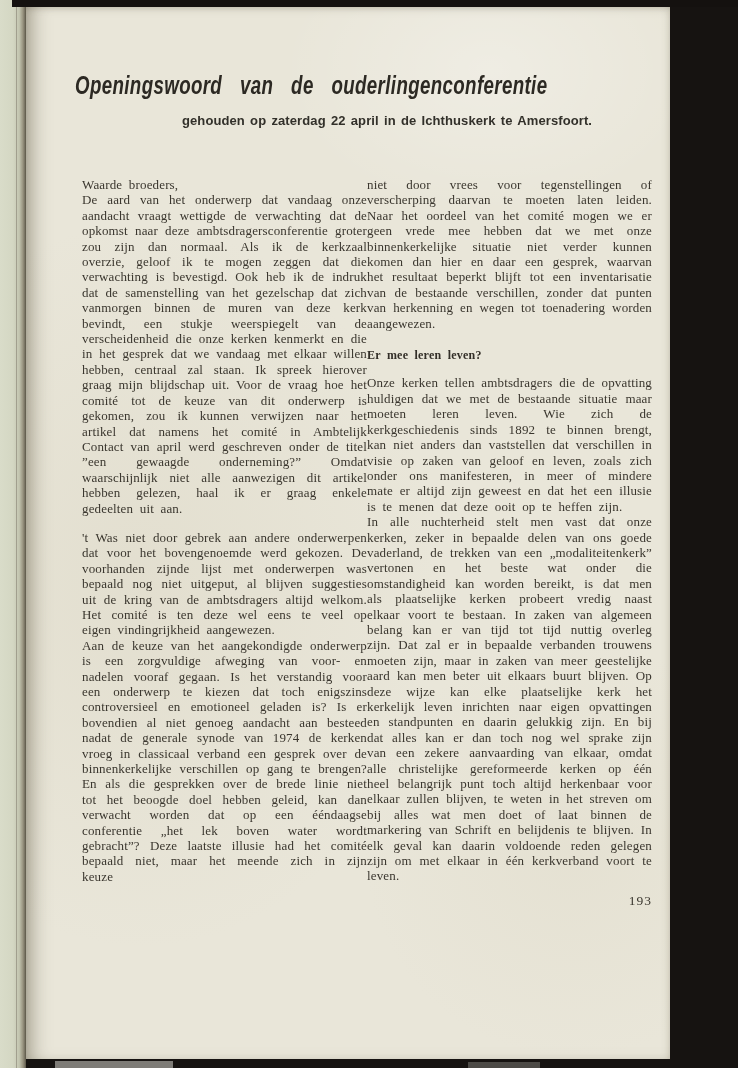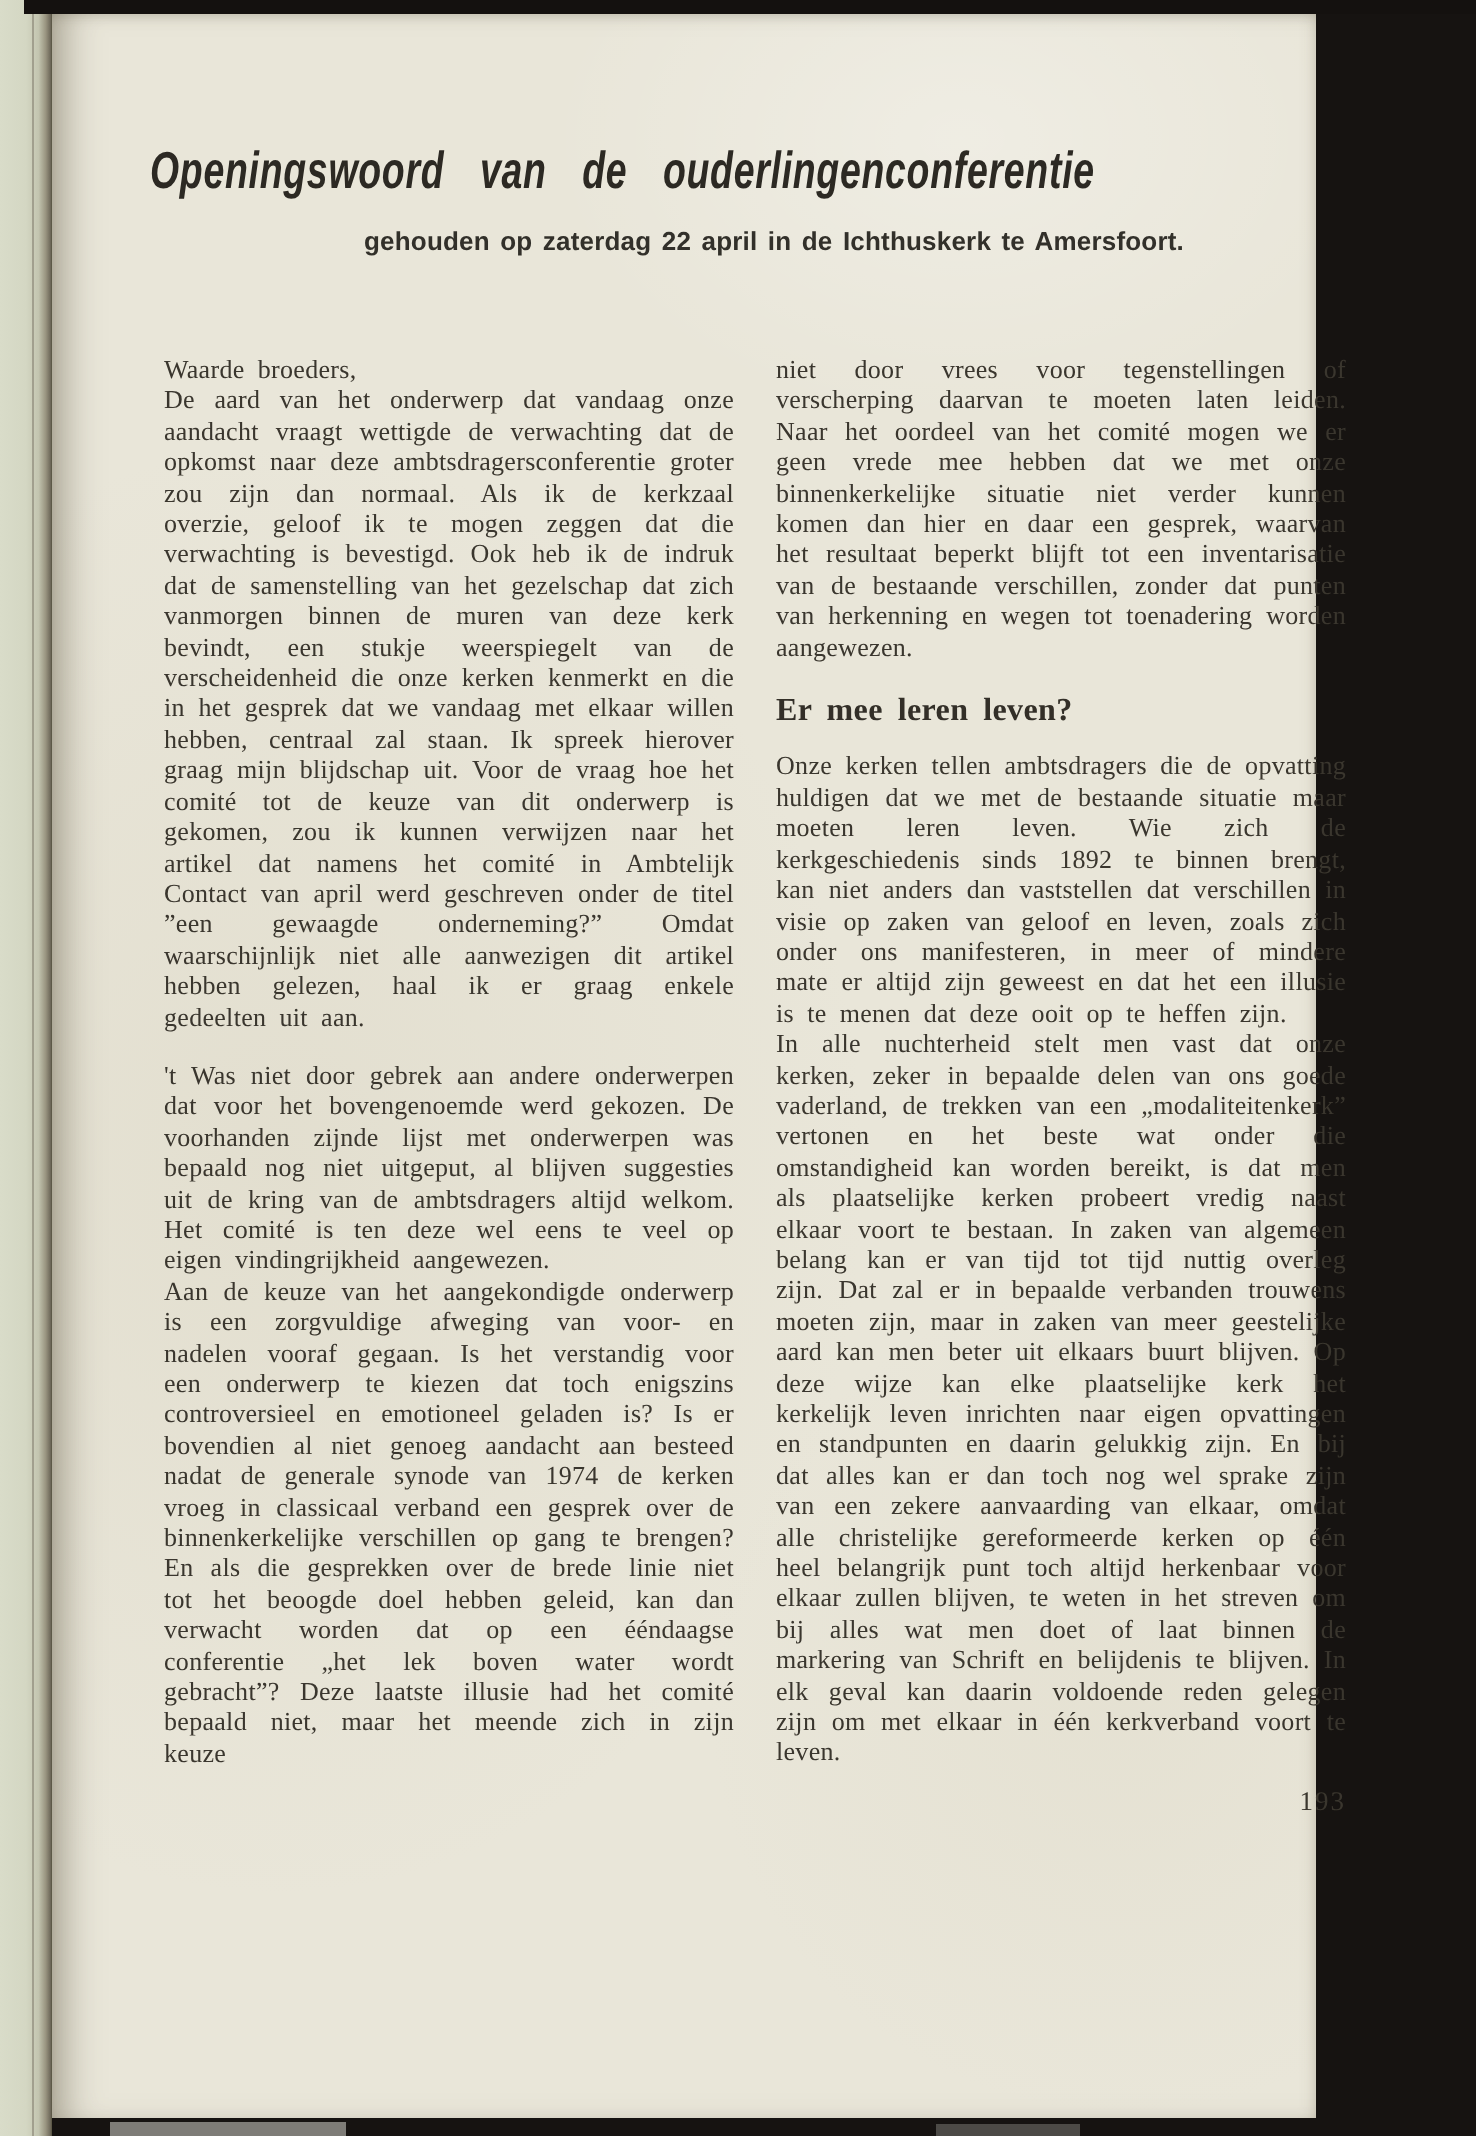--- a/index.html
+++ b/index.html
@@ -23,54 +23,55 @@
     position: absolute; left: 26px; top: 6px; width: 632px; height: 1053px;
     background:
       radial-gradient(ellipse 320px 220px at 72% 6%, rgba(255,255,255,.28), transparent 65%),
       radial-gradient(ellipse 420px 520px at 18% 55%, rgba(203,196,172,.22), transparent 70%),
       radial-gradient(ellipse 300px 300px at 85% 80%, rgba(210,203,180,.18), transparent 70%),
       #e9e6d9;
     box-shadow:
       inset 16px 0 20px -12px rgba(88,80,58,.55),
       inset -4px 0 8px -4px rgba(120,112,90,.30),
       inset 0 5px 8px -5px rgba(80,74,56,.35);
+    padding-left: 12px;
   }
   .title {
     position: absolute; left: 49px; top: 64px; margin: 0;
     font-family: "Liberation Sans", sans-serif;
     font-style: italic; font-weight: 700; font-size: 26px;
     color: #2c2923;
     letter-spacing: .5px; word-spacing: 17px;
     white-space: nowrap;
     transform: scaleX(.72); transform-origin: top left;
   }
   .subtitle {
     position: absolute; left: 156px; top: 107px; margin: 0;
     font-family: "Liberation Sans", sans-serif;
     font-weight: 700; font-size: 13px;
     color: #32302a;
     word-spacing: 1.5px; letter-spacing: .1px;
     white-space: nowrap;
   }
   .columns {
     position: absolute; left: 56px; top: 171px; width: 591px;
-    display: flex; gap: 21px;
+    display: flex; 
   }
   .col {
     flex: 0 0 285px; width: 285px;
     font-size: 13px; line-height: 15.4px;
     color: #3a362e;
     text-align: justify;
     word-spacing: 3.2px; letter-spacing: .15px;
   }
   .col p { margin: 0; white-space: pre-line; }
   .col p.para-gap { margin-top: 14px; }
   .col h2 {
     margin: 17px 0 12px 0;
-    font-size: 16px; font-weight: 700;
+    font-size: 12px; font-weight: 700;
     text-align: left; letter-spacing: .2px;
     color: #332f28;
   }
   .page-number {
     margin-top: 9px;
     text-align: right;
     font-size: 13.5px; letter-spacing: 1px;
     color: #3a362e;
   }
   .bar-top {

